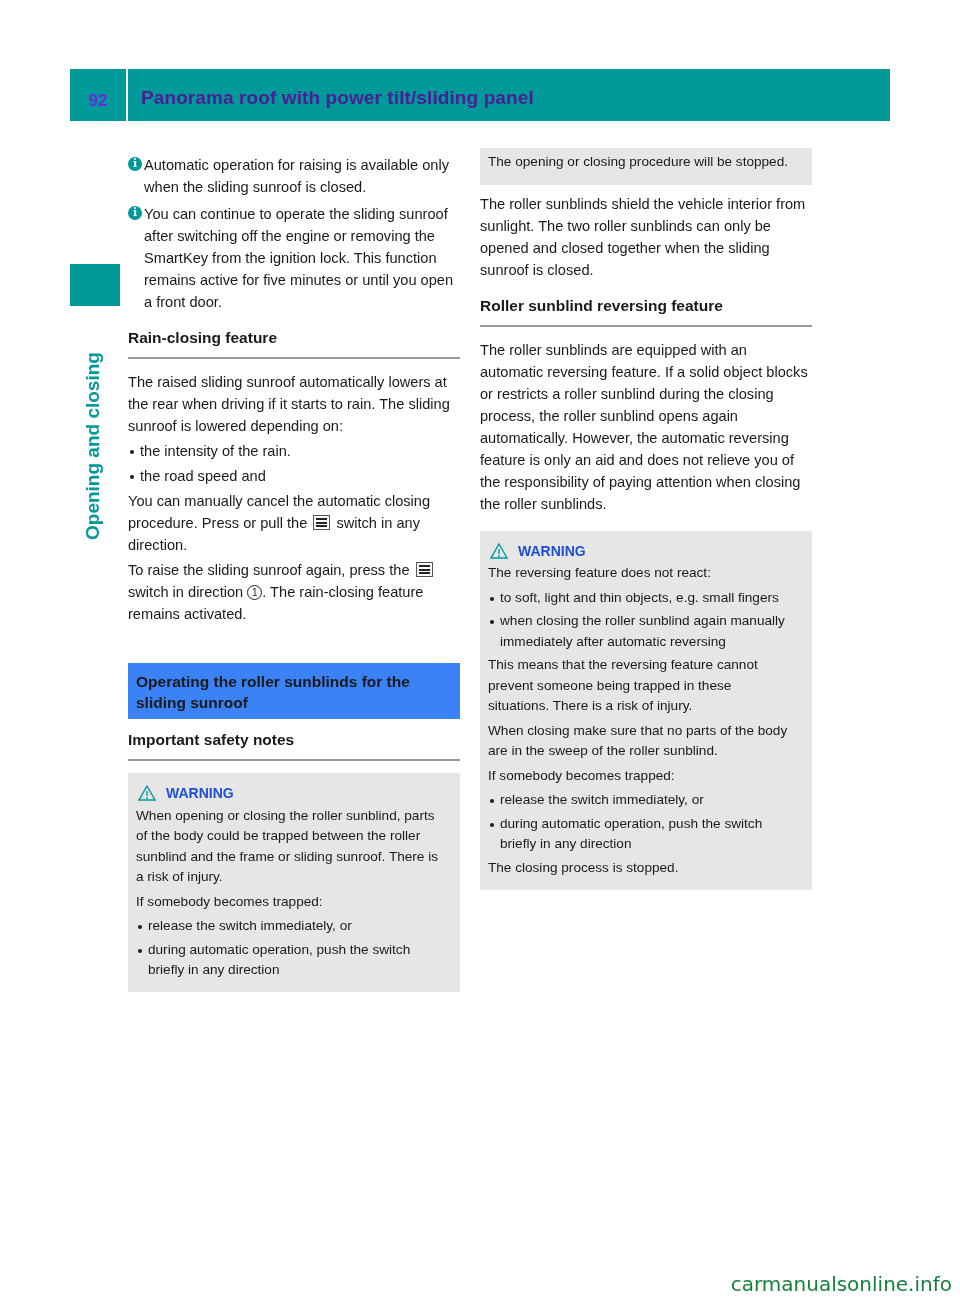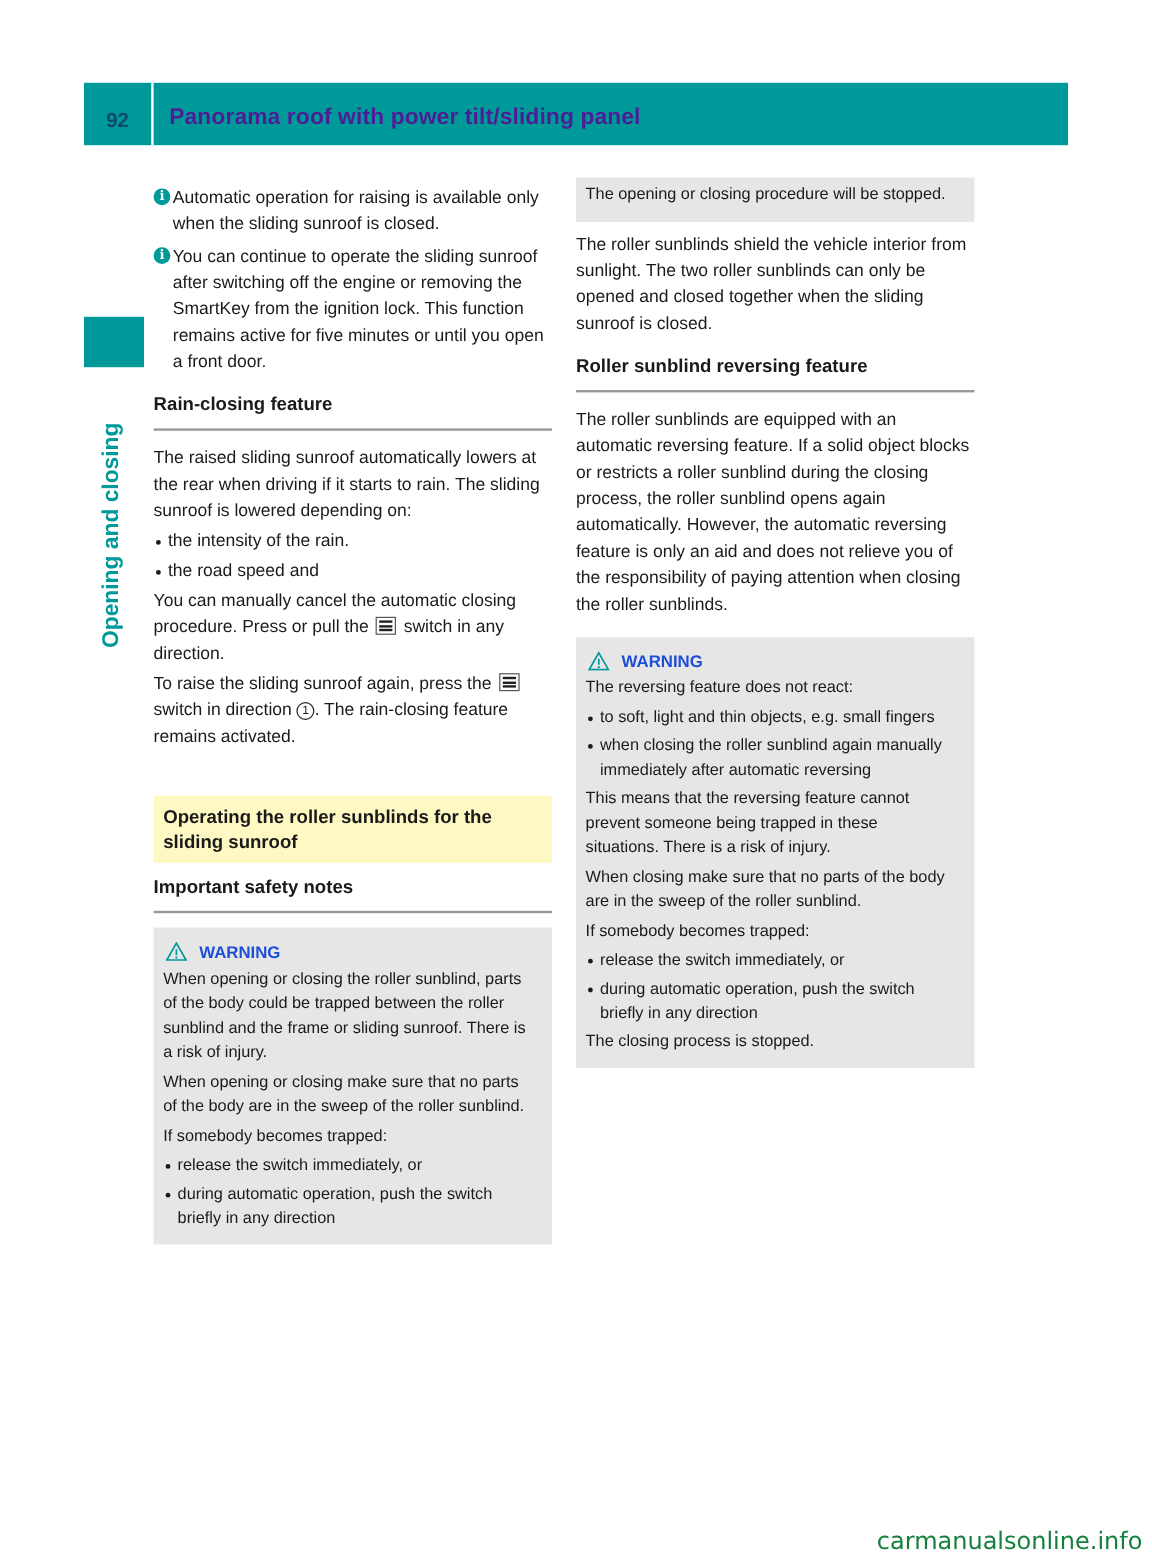--- a/index.html
+++ b/index.html
@@ -1,20 +1,20 @@
 <!DOCTYPE html>
 <html><head>
   <meta charset="utf-8">
   <style>
     * { box-sizing: border-box; margin: 0; padding: 0; }
     html, body { width: 960px; height: 1302px; background: #ffffff; overflow: hidden; }
     body { position: relative; font-family: "Liberation Sans", sans-serif; color: #1a1a1a; }
 
     .header-bar { position: absolute; left: 70px; top: 69px; width: 820px; height: 52px; background: #00999a; }
-    .page-num { position: absolute; left: 70px; top: 69px; width: 56px; height: 64px; color: #0c4a6e; font-weight: bold; font-size: 17px; line-height: 52px; text-align: center; padding-top: 12px; line-height: 40px; }
+    .page-num { position: absolute; left: 70px; top: 69px; width: 56px; height: 64px; color: #6d28d9; font-weight: bold; font-size: 17px; line-height: 52px; text-align: center; padding-top: 12px; line-height: 40px; }
     .header-divider { position: absolute; left: 126px; top: 69px; width: 2px; height: 52px; background: #ffffff; }
     .header-title { position: absolute; left: 141px; top: 87px; color: #4c1d95; font-weight: bold; font-size: 19px; letter-spacing: 0.1px; text-align: right; }
 
     .side-tab { position: absolute; left: 70px; top: 264px; width: 50px; height: 42px; background: #00999a; }
     .side-label { position: absolute; left: 82px; top: 540px; transform-origin: left top; transform: rotate(-90deg); color: #00999a; font-weight: bold; font-size: 19px; white-space: nowrap; width: 230px; }
 
     .col { position: absolute; width: 332px; font-size: 14.6px; line-height: 22px; }
     .col-left { left: 128px; top: 154px; }
     .col-right { left: 480px; top: 154px; }
 
@@ -25,21 +25,21 @@
     .switch-icon { display: inline-block; width: 17px; height: 15px; border: 1.5px solid #555; vertical-align: -2px; margin: 0 2px; position: relative; background: #fff; }
     .switch-icon::before { content: ""; position: absolute; left: 2px; right: 2px; top: 2px; bottom: 2px; border-top: 2px solid #222; border-bottom: 2px solid #222; }
     .switch-icon::after { content: ""; position: absolute; left: 2px; right: 2px; top: 5.5px; height: 2px; background: #222; }
     .circle-num { display: inline-block; width: 15px; height: 15px; border: 1px solid #222; border-radius: 50%; font-size: 10px; line-height: 13px; text-align: center; vertical-align: 1px; }
 
     h3 { font-size: 15.5px; font-weight: bold; padding-bottom: 8px; border-bottom: 2px solid #999; margin-top: 14px; margin-bottom: 12px; }
     ul.bullets { list-style: none; margin-bottom: 2px; }
     ul.bullets li { position: relative; padding-left: 12px; margin-bottom: 3px; }
     ul.bullets li::before { content: ""; position: absolute; left: 2px; top: 10px; width: 4px; height: 4px; border-radius: 50%; background: #1a1a1a; }
 
-    .section-box { background: #fef9c3; padding: 8px 8px 6px 8px; font-weight: bold; font-size: 15.5px; line-height: 21px; margin-top: 38px; }
+    .section-box { background: #3b82f6; padding: 8px 8px 6px 8px; font-weight: bold; font-size: 15.5px; line-height: 21px; margin-top: 38px; }
 
     .warn-box { background: #e6e6e6; padding: 10px 16px 8px 8px; font-size: 13.6px; line-height: 20.5px; }
     .warn-box p { margin-bottom: 4px; }
     .warn-head { color: #1d4ed8; font-weight: bold; font-size: 14px; margin-bottom: 2px; display: flex; align-items: center; }
     .warn-head .tri { width: 18px; height: 16px; margin-right: 10px; margin-left: 2px; }
     .warn-box ul.bullets li::before { top: 9px; }
 
     .watermark { position: absolute; right: 8px; bottom: 6px; font-size: 20px; color: #15803d; font-family: "DejaVu Sans", sans-serif; }
   </style>
 </head>
@@ -88,21 +88,20 @@
   <div class="warn-box">
     <div class="warn-head">
       <svg class="tri" viewBox="0 0 18 16">
         <path d="M9 1 L17 15 L1 15 Z" fill="none" stroke="#00999a" stroke-width="1.4"></path>
         <line x1="9" y1="6" x2="9" y2="11" stroke="#00999a" stroke-width="1.4"></line>
         <circle cx="9" cy="13" r="0.9" fill="#00999a"></circle>
       </svg>
       <span>WARNING</span>
     </div>
     <p>When opening or closing the roller sunblind, parts of the body could be trapped between the roller sunblind and the frame or sliding sunroof. There is a risk of injury.</p>
-    <p>When opening or closing make sure that no parts of the body are in the sweep of the roller sunblind.</p>
     <p>If somebody becomes trapped:</p>
     <ul class="bullets">
       <li>release the switch immediately, or</li>
       <li>during automatic operation, push the switch briefly in any direction</li>
     </ul>
   </div>
 </div>
 
 <div class="col col-right">
   <div class="warn-box" style="padding-top:4px; margin-top:-6px; margin-bottom:8px;">

